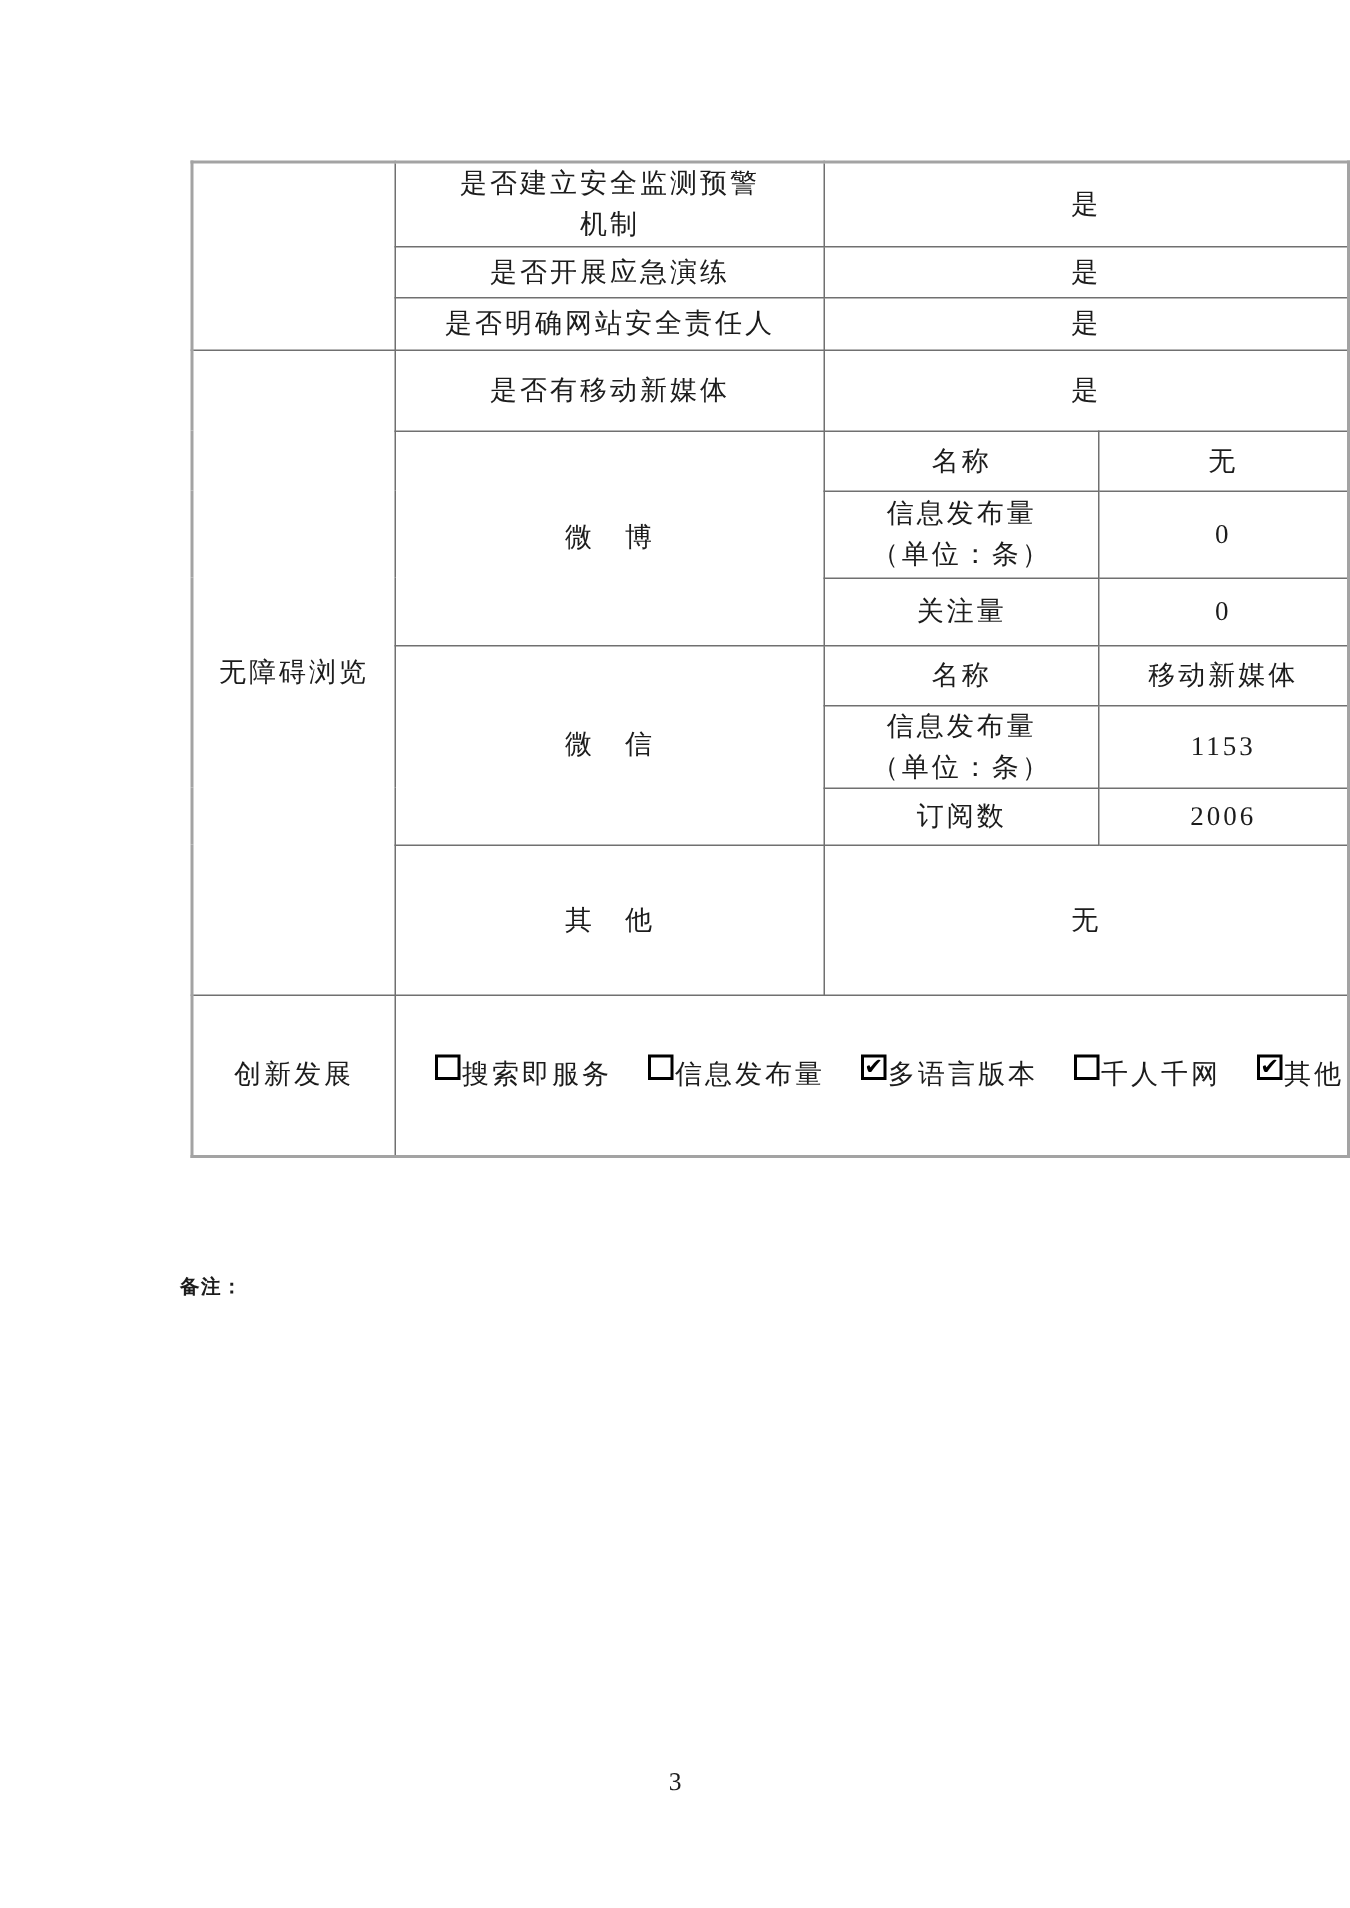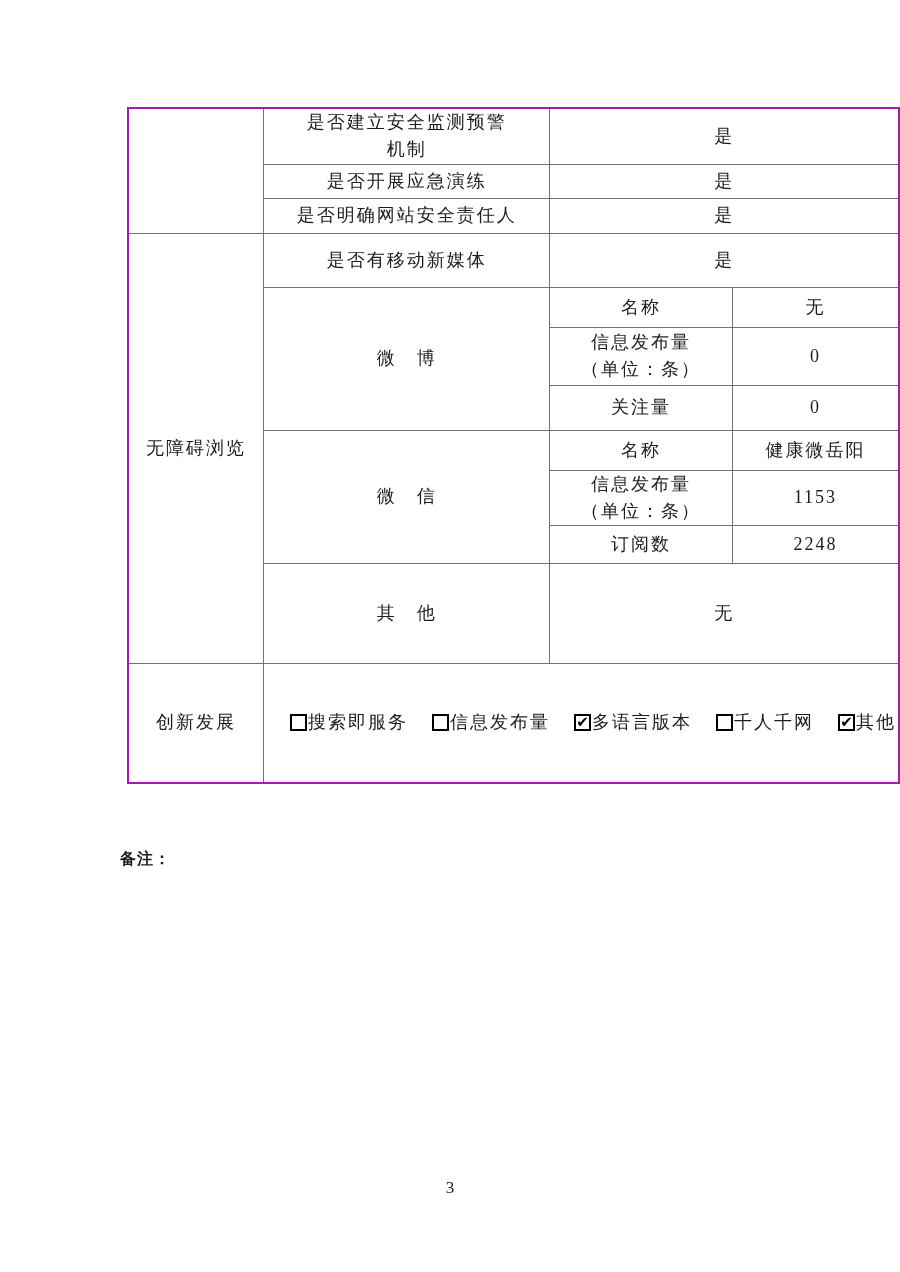--- a/index.html
+++ b/index.html
@@ -6,54 +6,54 @@
   body{
     width:900px;height:1272px;
     background:#ffffff;
     position:relative;
     font-family:"Liberation Serif","DejaVu Serif",serif;
     color:#1c1c1c;
   }
   .doc-table{
     position:absolute;left:127px;top:107px;
     border-collapse:collapse;table-layout:fixed;
-    border:2px solid #a21caf;
+    border:2px solid #a3a3a3;
   }
   .doc-table td{
     border:1px solid #707070;
     text-align:center;vertical-align:middle;
     font-size:18px;letter-spacing:2px;line-height:27px;
     white-space:pre-line;
     padding:0 2px;
     overflow:hidden;
   }
   .r1{height:56px}.r2{height:34px}.r3{height:35px}
   .r4{height:54px}.r5{height:40px}.r6{height:58px}
   .r7{height:45px}.r8{height:40px}.r9{height:55px}
-  .r10{height:38px}.r11{height:100px}.r12{height:120px}
+  .r10{height:38px}.r11{height:100px}.r12{height:108px}
   .val{letter-spacing:1px;}
   .cb-row{
     display:flex;flex-direction:row;align-items:center;justify-content:center;
     white-space:nowrap;letter-spacing:0;
   }
-  .cb-item{display:inline-flex;align-items:center;padding-left:24px;}
+  .cb-item{display:inline-flex;padding-left:24px;}
   .cb-item .lbl{font-size:18px;letter-spacing:2px;}
   .cbox{
     display:inline-flex;align-items:center;justify-content:center;
     width:13px;height:13px;
     border:2.5px solid #000;
     margin-right:1px;
     font-size:15px;font-weight:bold;color:#000;
     line-height:13px;
     font-family:"DejaVu Sans","Liberation Sans",sans-serif;
     flex:0 0 auto;
   }
   .remarks{
     position:absolute;left:120px;top:849px;
-    font-size:16px;font-weight:bold;letter-spacing:1px;
+    font-size:13px;font-weight:bold;letter-spacing:1px;
     font-family:"Liberation Serif","DejaVu Serif",serif;
   }
   .page-num{
     position:absolute;left:0;top:1178px;width:900px;
     text-align:center;font-size:17px;
   }
 </style>
 </head>
 <body>
 
@@ -94,30 +94,30 @@
 （单位：条）</td>
       <td class="val">0</td>
     </tr>
     <tr class="r7">
       <td>关注量</td>
       <td class="val">0</td>
     </tr>
     <tr class="r8">
       <td rowspan="3">微　信</td>
       <td>名称</td>
-      <td class="val">健康微岳阳</td>
+      <td class="val">移动新媒体</td>
     </tr>
     <tr class="r9">
       <td>信息发布量
 （单位：条）</td>
       <td class="val">1153</td>
     </tr>
     <tr class="r10">
       <td>订阅数</td>
-      <td class="val">2248</td>
+      <td class="val">2006</td>
     </tr>
     <tr class="r11">
       <td>其　他</td>
       <td colspan="2" class="val">无</td>
     </tr>
     <tr class="r12">
       <td>创新发展</td>
       <td colspan="3">
         <div class="cb-row">
             <span class="cb-item">

